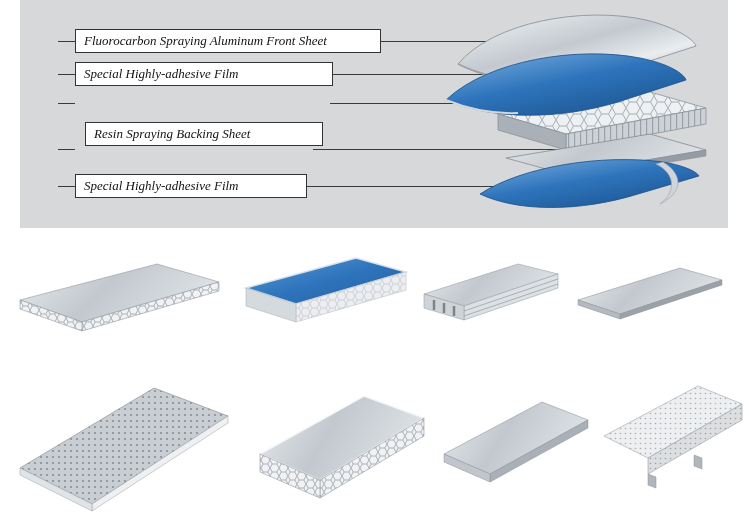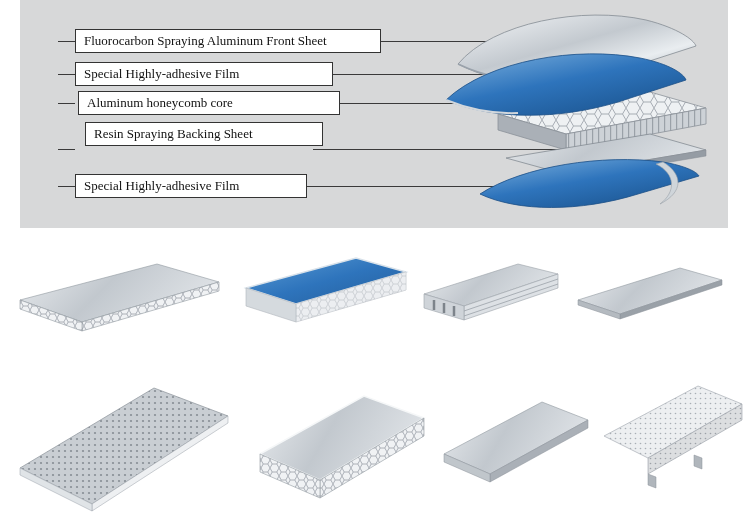--- a/index.html
+++ b/index.html
@@ -1,18 +1,18 @@
 <!DOCTYPE html>
 <html><head>
 <meta charset="utf-8">
 <style>
   html,body{margin:0;padding:0;background:#fff;}
   .page{position:relative;width:749px;height:523px;background:#ffffff;overflow:hidden;
         font-family:"Liberation Serif", serif;}
-  .diagram-panel{position:absolute;left:20px;top:0;width:708px;height:228px;background:#d7d8d9;}
+  .diagram-panel{position:absolute;left:20px;top:0;width:708px;height:228px;background:#d7d8d9;font-style:italic;}
   .label-box{position:absolute;background:#ffffff;border:1px solid #333;height:22px;
              line-height:22px;padding:0 0 0 8px;font-size:13px;color:#111;white-space:nowrap;
              box-sizing:content-box;z-index:3;}
   .leader{position:absolute;height:1px;background:#3a3a3a;z-index:1;}
   .tick{position:absolute;height:1px;background:#3a3a3a;z-index:1;}
   .illustration{position:absolute;left:388px;top:6px;width:330px;height:212px;z-index:2;}
   .product{position:absolute;}
   .product svg{display:block;width:100%;height:100%;}
 </style>
 </head>
@@ -75,21 +75,20 @@
     <div class="tick" style="left:38px;top:186px;width:17px"></div>
 
     <div class="leader" style="left:351px;top:41px;width:160px"></div>
     <div class="leader" style="left:303px;top:74px;width:237px"></div>
     <div class="leader" style="left:310px;top:103px;width:205px"></div>
     <div class="leader" style="left:293px;top:149px;width:292px"></div>
     <div class="leader" style="left:277px;top:186px;width:315px"></div>
 
     <div class="label-box" style="left:55px;top:29px;width:296px">Fluorocarbon Spraying Aluminum Front Sheet</div>
     <div class="label-box" style="left:55px;top:62px;width:248px">Special Highly-adhesive Film</div>
-    <div class="label-box" style="left:58px;top:91px;width:252px">Aluminum honeycomb core</div>
     <div class="label-box" style="left:65px;top:122px;width:228px">Resin Spraying Backing Sheet</div>
     <div class="label-box" style="left:55px;top:174px;width:222px">Special Highly-adhesive Film</div>
 
     <div class="illustration" style="left:368px;top:6px">
       <svg viewBox="0 0 330 212">
 
         <g>
           <polygon points="110,108 255,84 318,102 178,128" fill="url(#hexPat)" stroke="#8b9299" stroke-width="0.8"></polygon>
           <polygon points="178,128 318,102 318,118 178,144" fill="url(#stripePat)" stroke="#8b9299" stroke-width="0.8"></polygon>
           <polygon points="110,108 178,128 178,144 110,124" fill="#aab0b7" stroke="#8b9299" stroke-width="0.8"></polygon>

